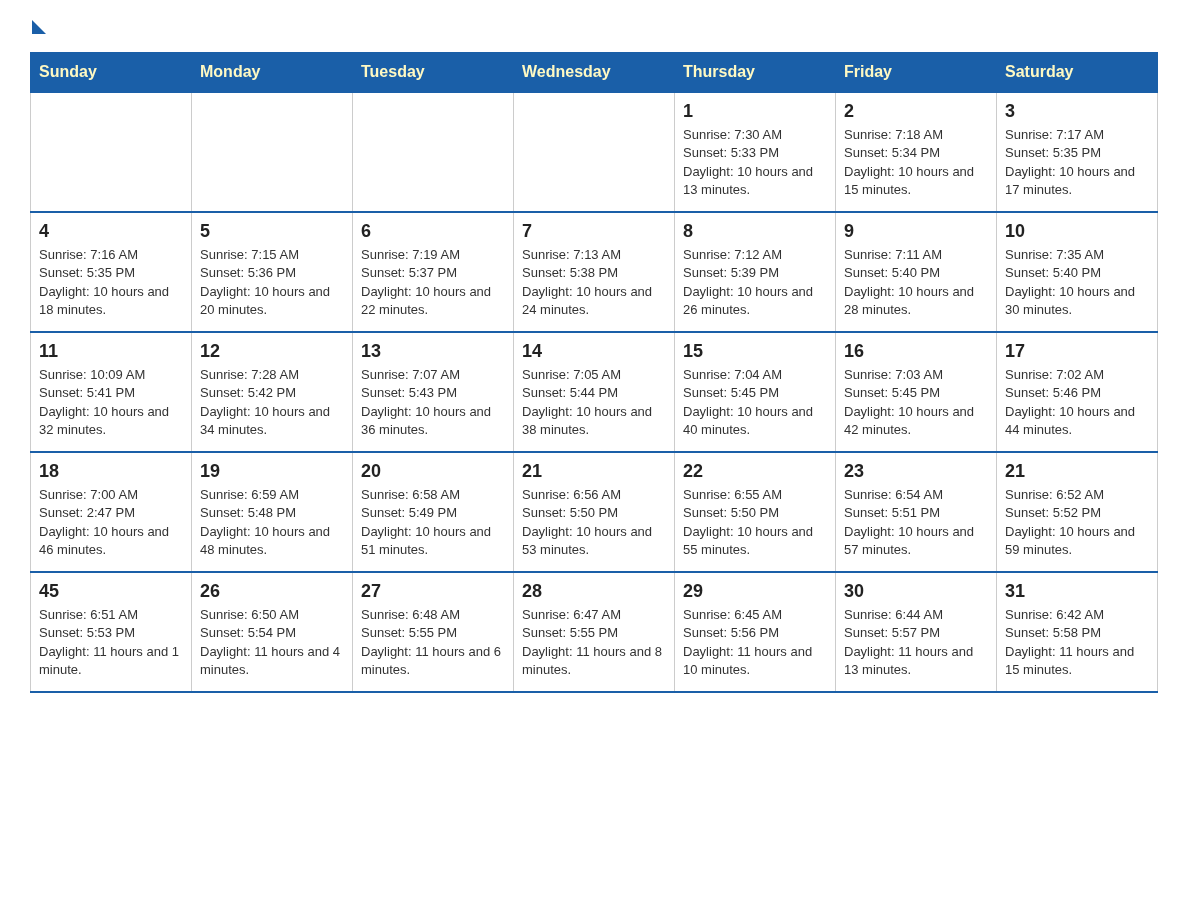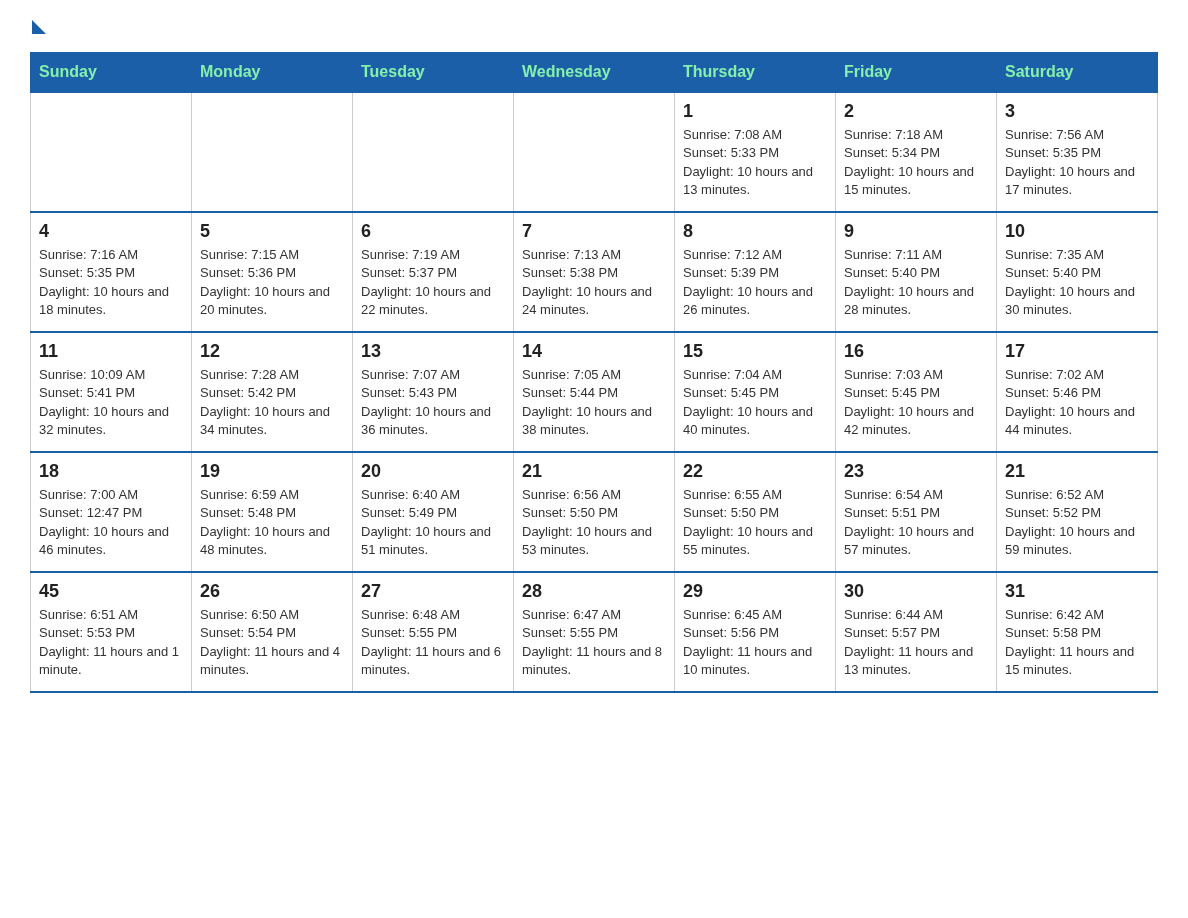--- a/index.html
+++ b/index.html
@@ -48,21 +48,21 @@
       font-weight: 400;
       margin-top: 4px;
     }
     .calendar {
       width: 100%;
       border-collapse: collapse;
       margin-top: 8px;
     }
     .calendar th {
       background-color: #1a5fa8;
-      color: #86efac;
+      color: #fef9c3;
       font-size: 16px;
       font-weight: 600;
       padding: 10px 8px;
       text-align: left;
       border: 1px solid #1a5fa8;
     }
     .calendar td {
       vertical-align: top;
       border: 1px solid #ccc;
       padding: 6px 8px;
@@ -133,33 +133,33 @@
       </tr>
   </thead>
   <tbody id="calendar-body">
   <tr>
         <td class="empty-cell"></td>
         <td class="empty-cell"></td>
         <td class="empty-cell"></td>
         <td class="empty-cell"></td>
         <td>
           <span class="day-number">1</span>
-          <div>Sunrise: 7:08 AM</div>
+          <div>Sunrise: 7:30 AM</div>
           <div>Sunset: 5:33 PM</div>
           <div>Daylight: 10 hours and 13 minutes.</div>
         </td>
         <td>
           <span class="day-number">2</span>
           <div>Sunrise: 7:18 AM</div>
           <div>Sunset: 5:34 PM</div>
           <div>Daylight: 10 hours and 15 minutes.</div>
         </td>
         <td>
           <span class="day-number">3</span>
-          <div>Sunrise: 7:56 AM</div>
+          <div>Sunrise: 7:17 AM</div>
           <div>Sunset: 5:35 PM</div>
           <div>Daylight: 10 hours and 17 minutes.</div>
         </td>
       </tr>
       <tr>
         <td>
           <span class="day-number">4</span>
           <div>Sunrise: 7:16 AM</div>
           <div>Sunset: 5:35 PM</div>
           <div>Daylight: 10 hours and 18 minutes.</div>
@@ -242,32 +242,32 @@
           <span class="day-number">17</span>
           <div>Sunrise: 7:02 AM</div>
           <div>Sunset: 5:46 PM</div>
           <div>Daylight: 10 hours and 44 minutes.</div>
         </td>
       </tr>
       <tr>
         <td>
           <span class="day-number">18</span>
           <div>Sunrise: 7:00 AM</div>
-          <div>Sunset: 12:47 PM</div>
+          <div>Sunset: 2:47 PM</div>
           <div>Daylight: 10 hours and 46 minutes.</div>
         </td>
         <td>
           <span class="day-number">19</span>
           <div>Sunrise: 6:59 AM</div>
           <div>Sunset: 5:48 PM</div>
           <div>Daylight: 10 hours and 48 minutes.</div>
         </td>
         <td>
           <span class="day-number">20</span>
-          <div>Sunrise: 6:40 AM</div>
+          <div>Sunrise: 6:58 AM</div>
           <div>Sunset: 5:49 PM</div>
           <div>Daylight: 10 hours and 51 minutes.</div>
         </td>
         <td>
           <span class="day-number">21</span>
           <div>Sunrise: 6:56 AM</div>
           <div>Sunset: 5:50 PM</div>
           <div>Daylight: 10 hours and 53 minutes.</div>
         </td>
         <td>

